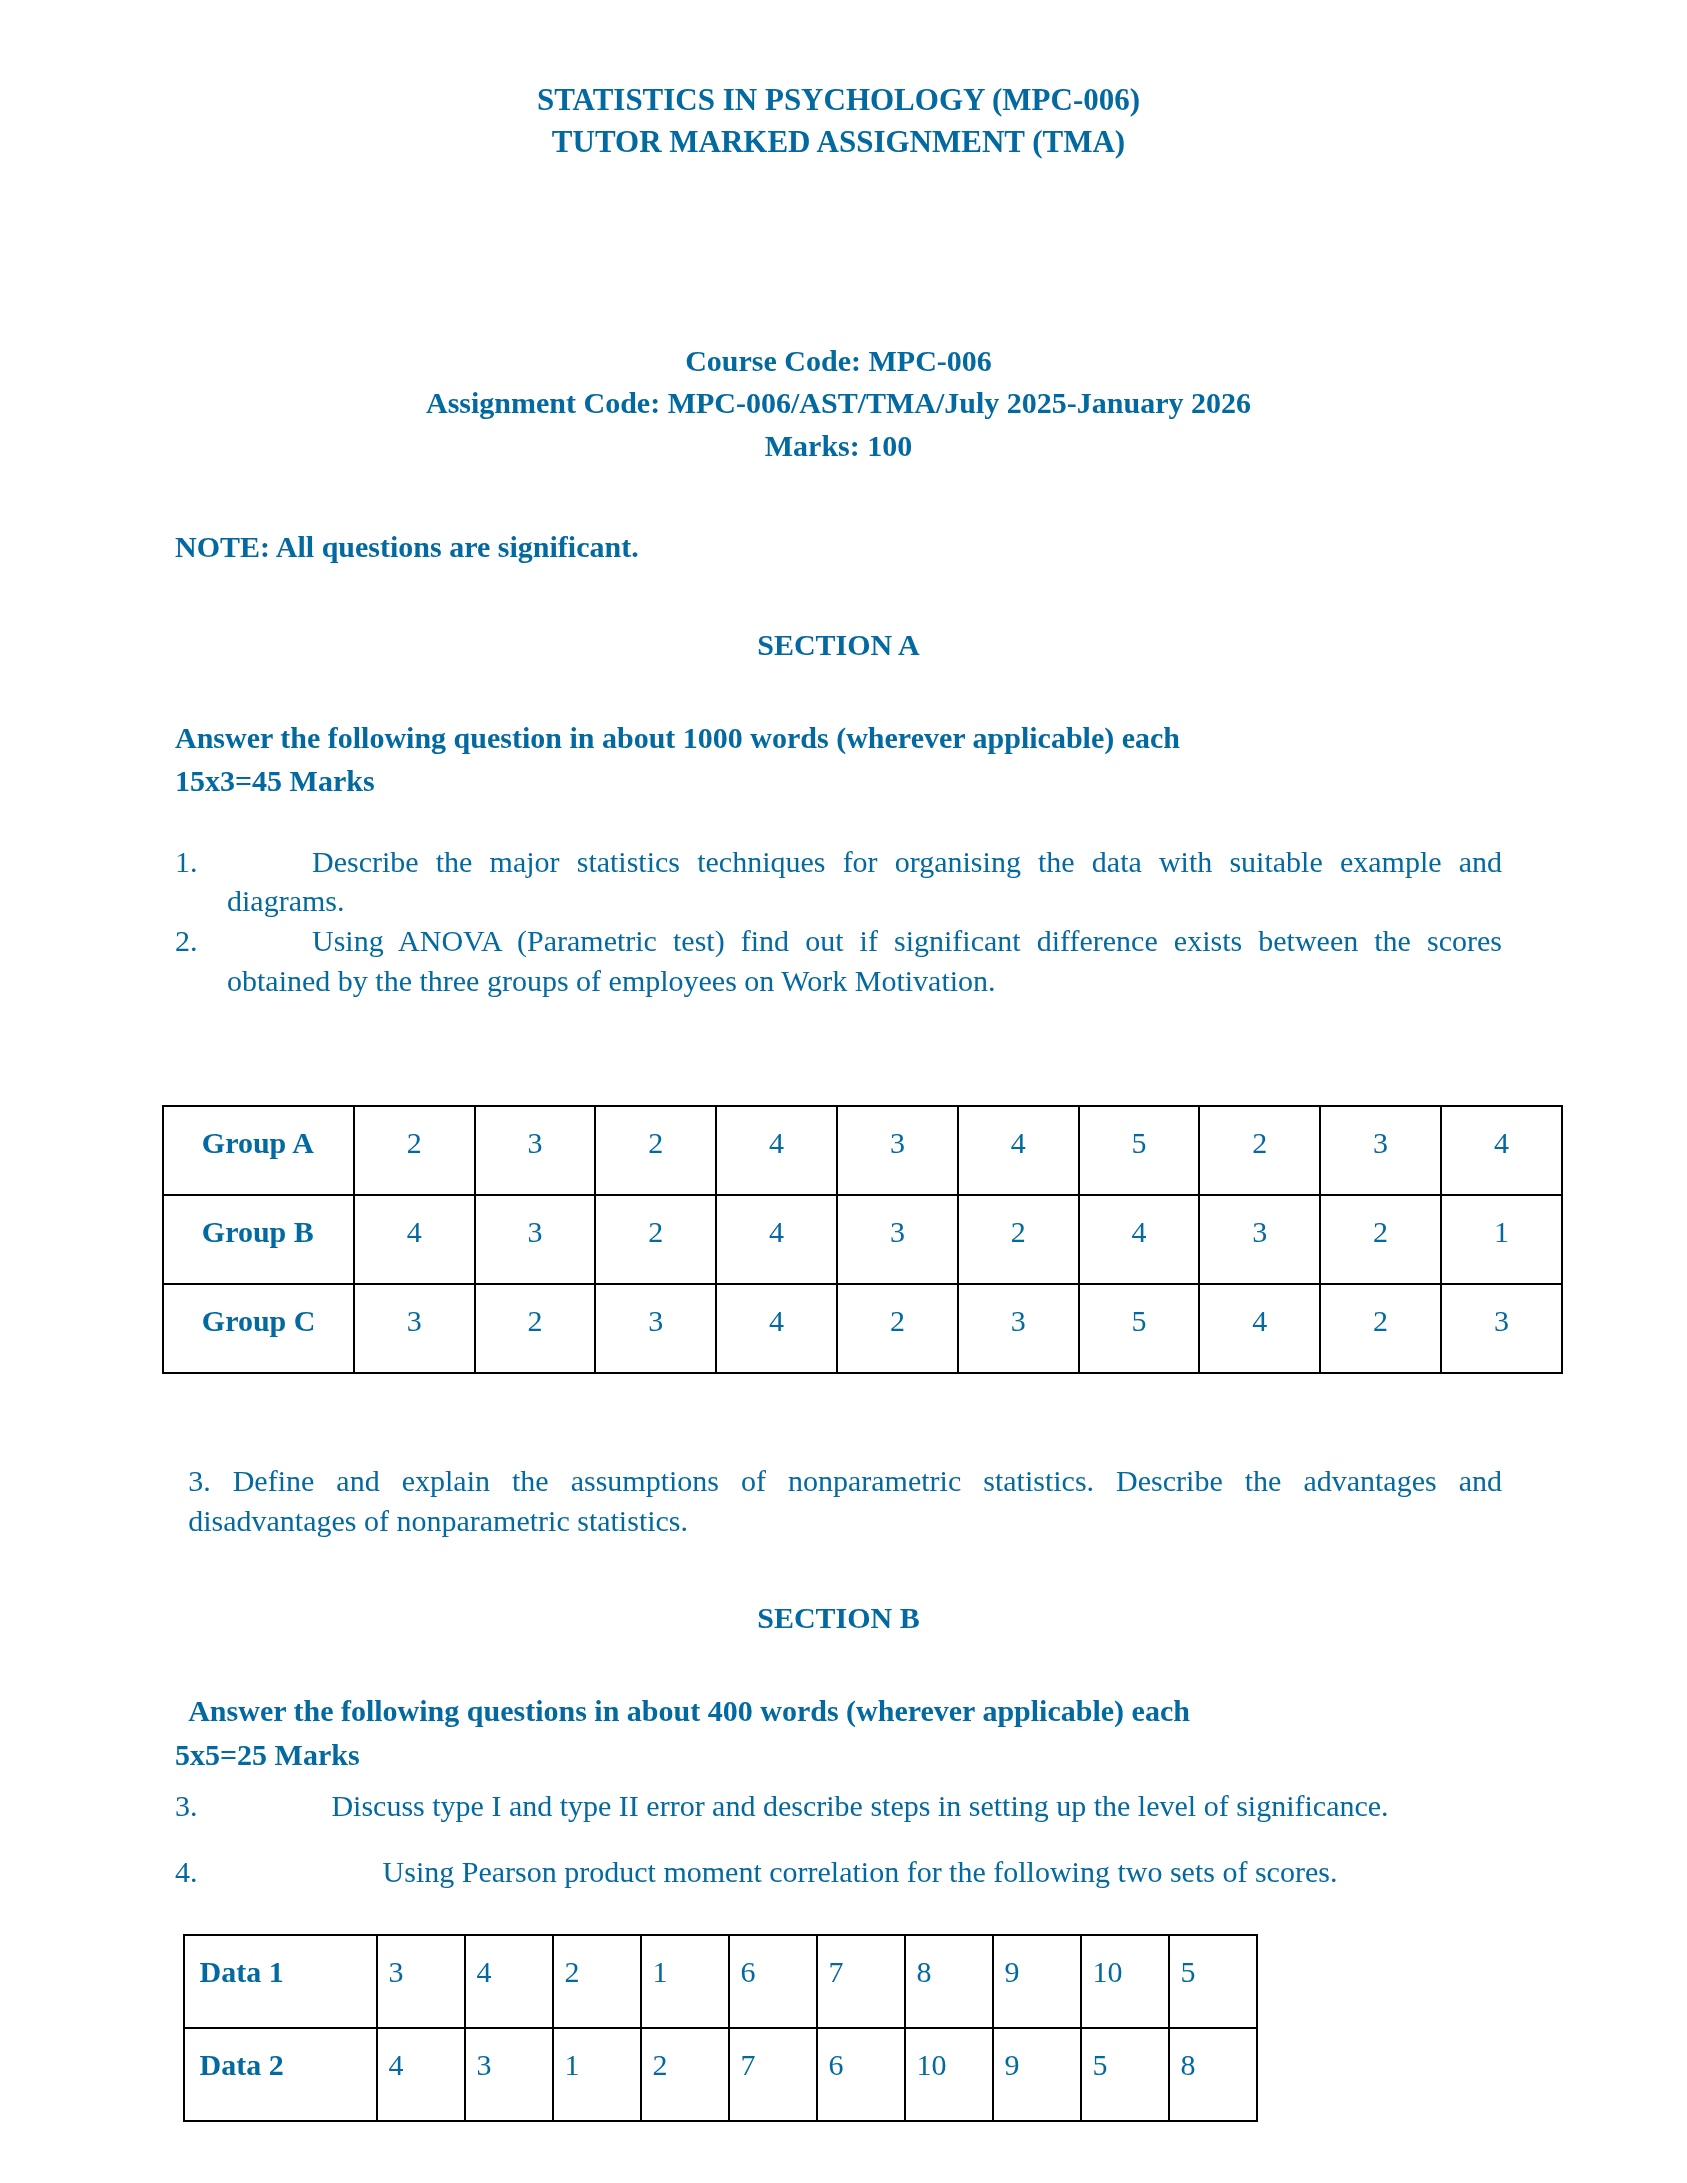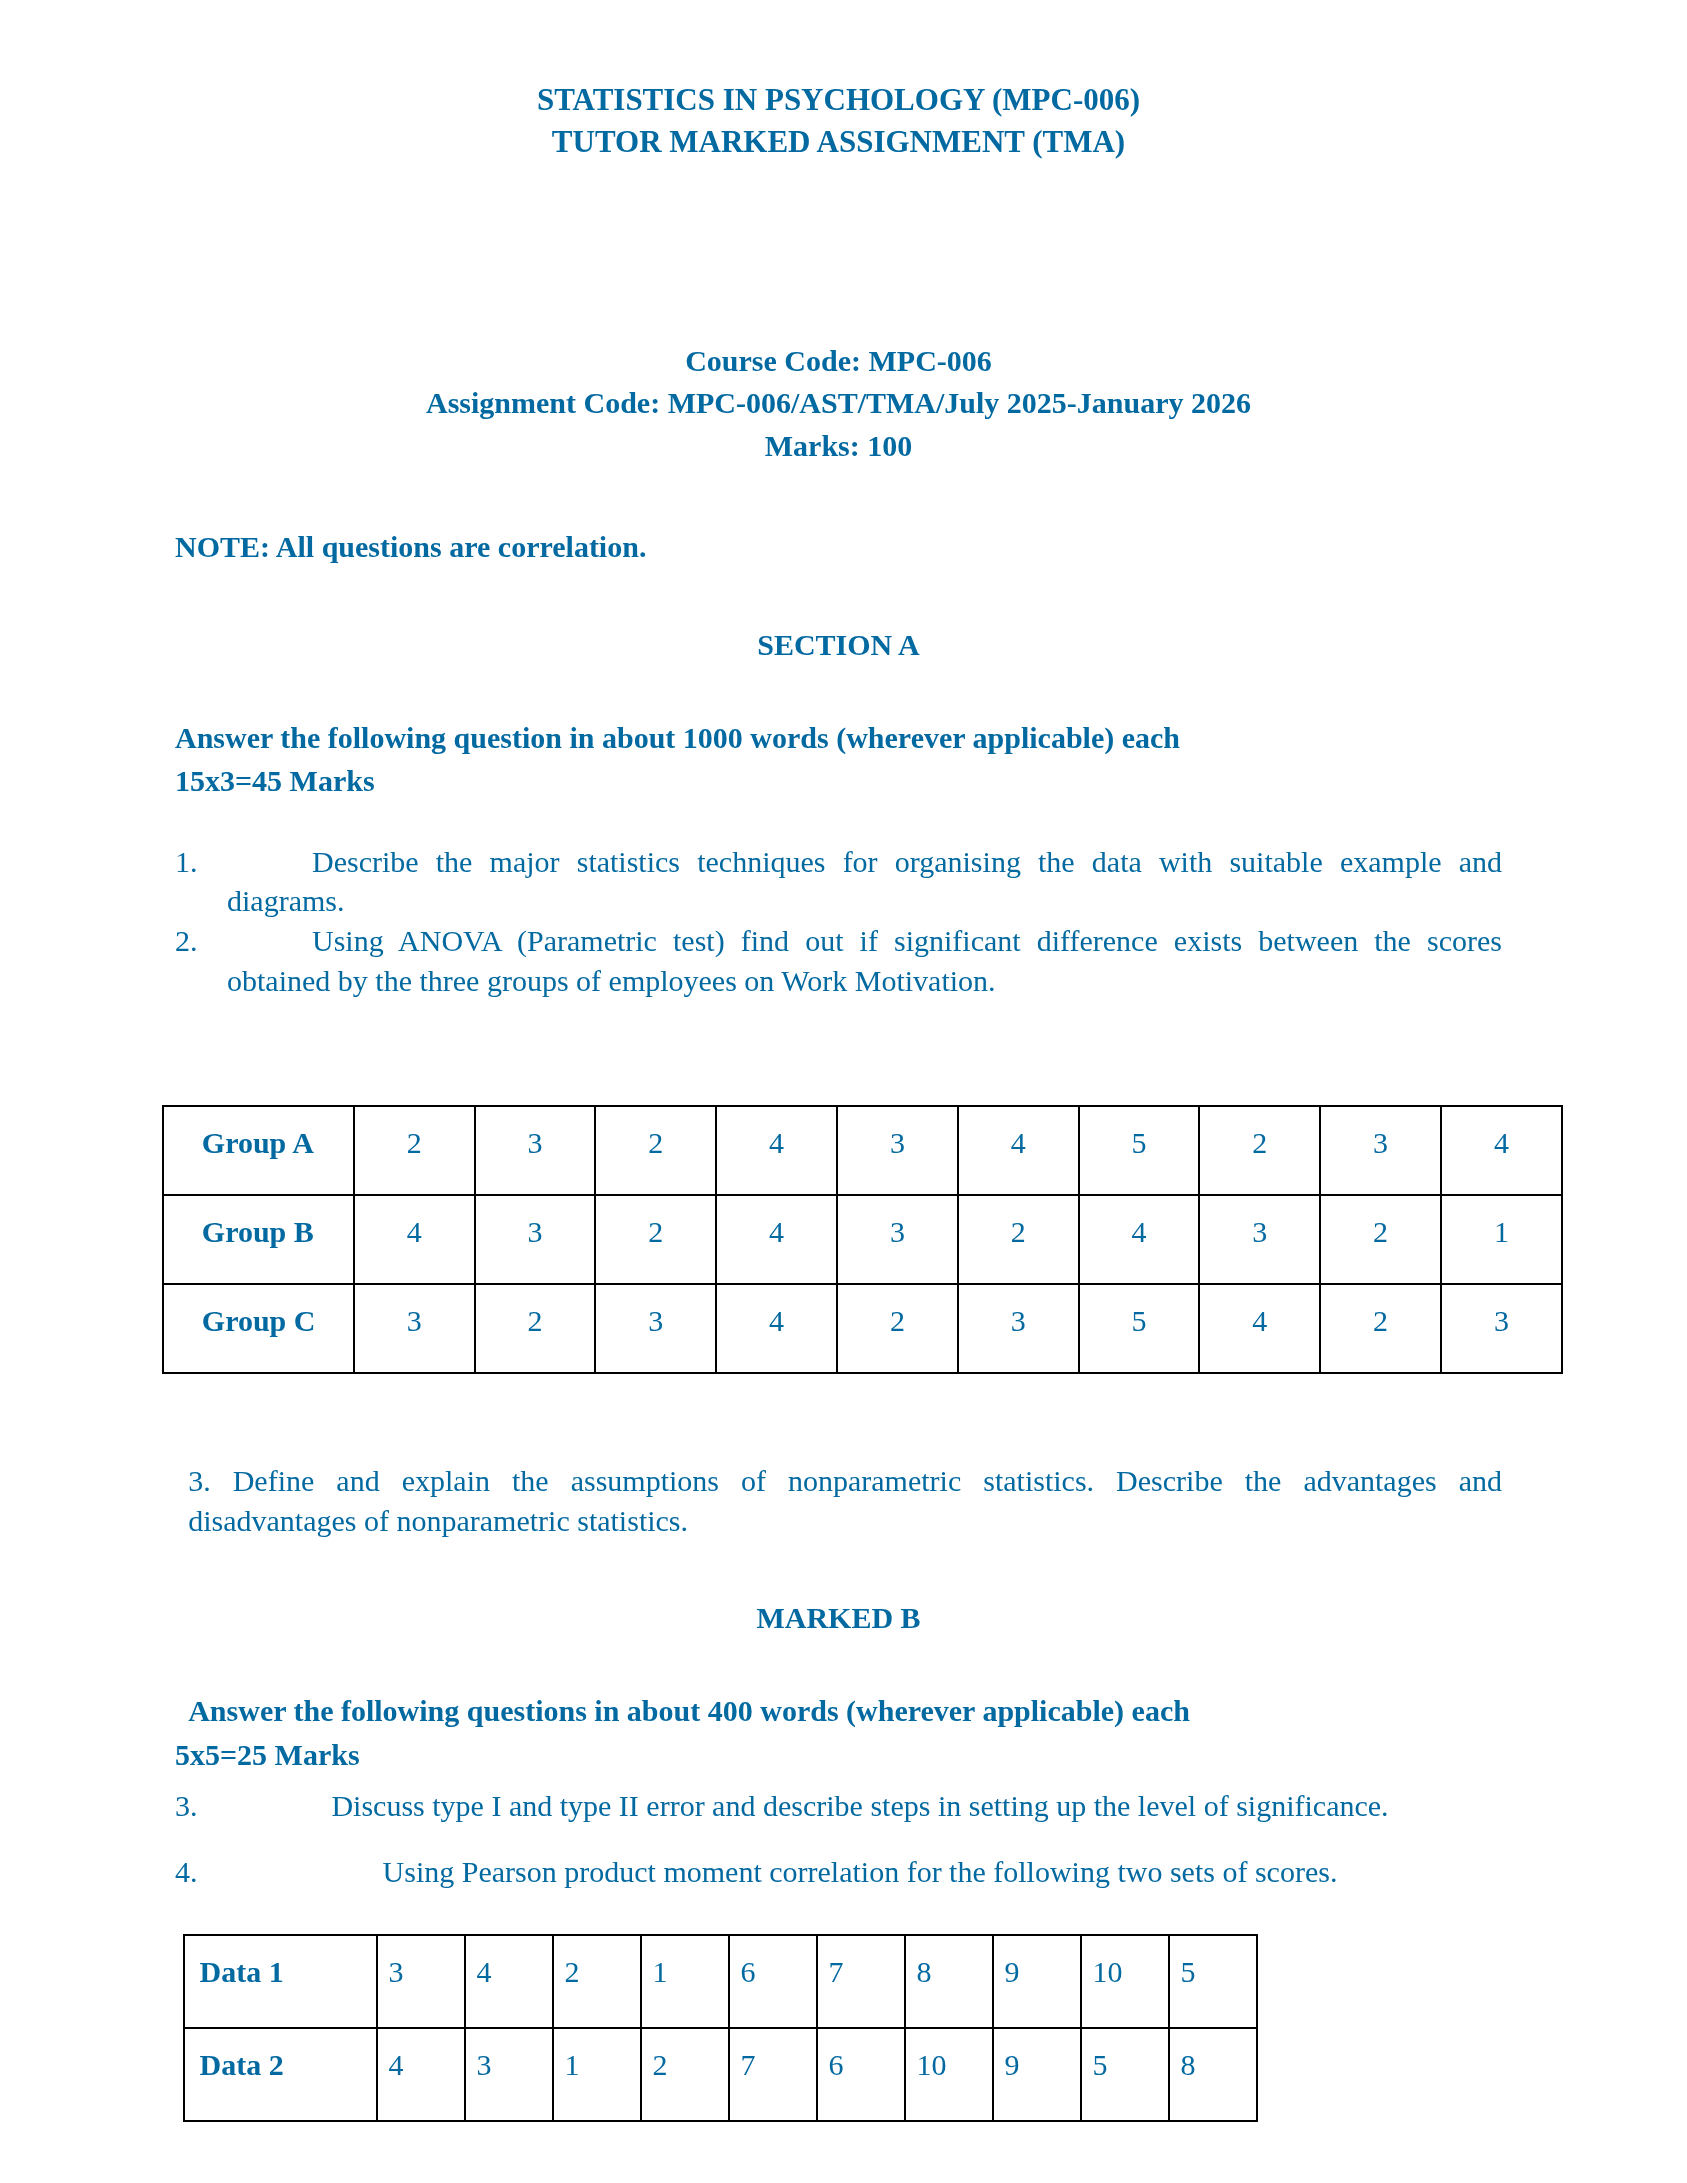--- a/index.html
+++ b/index.html
@@ -115,21 +115,21 @@
     <div>STATISTICS IN PSYCHOLOGY (MPC-006)</div>
     <div>TUTOR MARKED ASSIGNMENT (TMA)</div>
   </div>
 
   <div class="code-block">
     <div>Course Code: MPC-006</div>
     <div>Assignment Code: MPC-006/AST/TMA/July 2025-January 2026</div>
     <div>Marks: 100</div>
   </div>
 
-  <div class="note">NOTE: All questions are correlation.</div>
+  <div class="note">NOTE: All questions are significant.</div>
 
   <div class="section-heading">SECTION A</div>
 
   <div class="instruction">Answer the following question in about 1000 words (wherever applicable) each</div>
   <div class="marks-line a">15x3=45 Marks</div>
 
   <div class="qlist">
     <div class="qitem">
       <span class="qnum">1.</span>
       <p class="qtext">Describe the major statistics techniques for organising the data with suitable example and diagrams.</p>
@@ -179,21 +179,21 @@
       <td>5</td>
       <td>4</td>
       <td>2</td>
       <td>3</td>
     </tr>
   </tbody>
     </table>
 
   <p class="para-q3">3. Define and explain the assumptions of nonparametric statistics. Describe the advantages and disadvantages of nonparametric statistics.</p>
 
-  <div class="section-heading">MARKED B</div>
+  <div class="section-heading">SECTION B</div>
 
   <div class="instruction indented">Answer the following questions in about 400 words (wherever applicable) each</div>
   <div class="marks-line">5x5=25 Marks</div>
 
   <div class="qitem-b" style="margin-top:12px;">
     <span class="qnum">3.</span>
     <p class="qtext-plain">Discuss type I and type II error and describe steps in setting up the level of significance.</p>
   </div>
 
   <div class="qitem-b">

